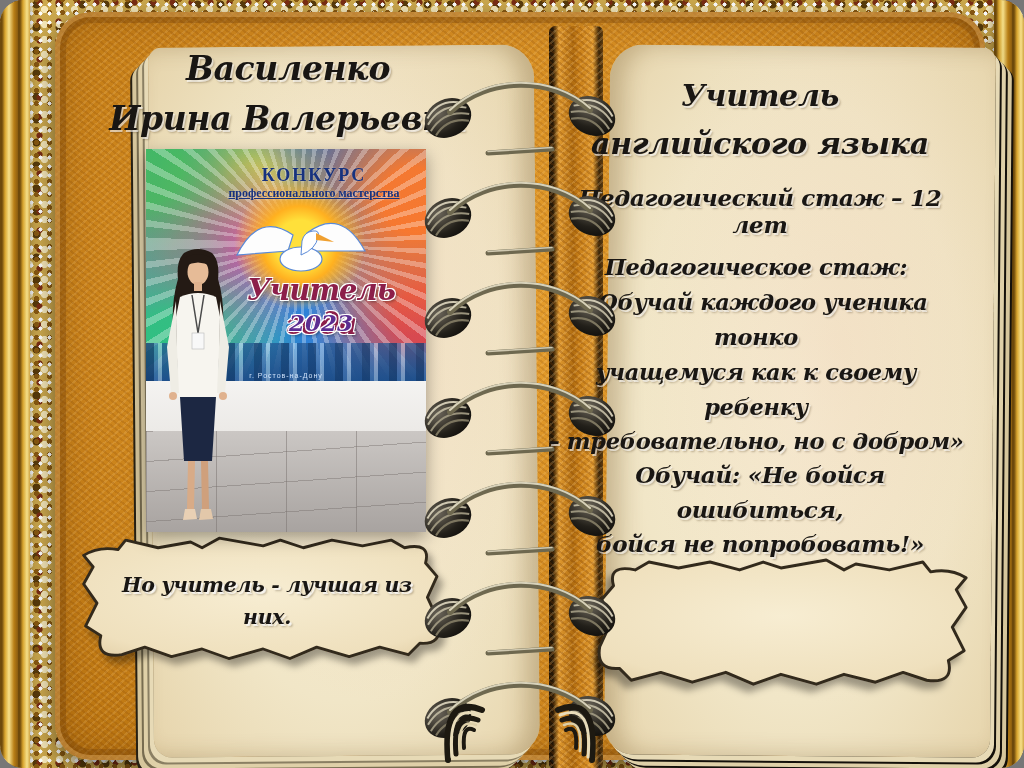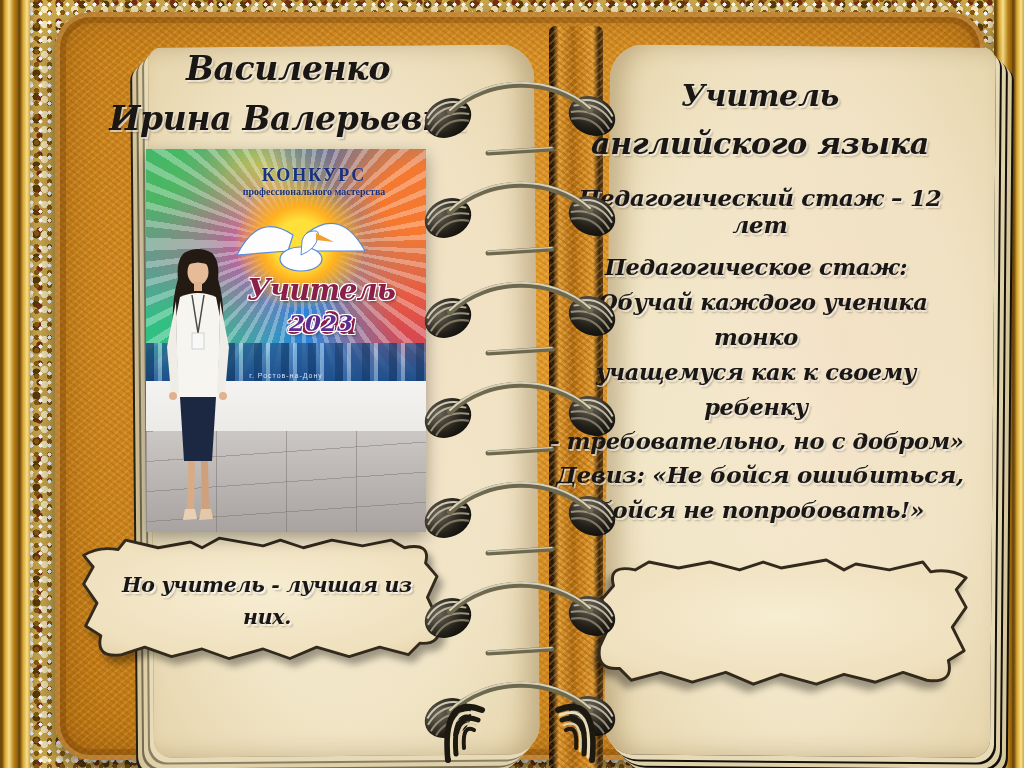--- a/index.html
+++ b/index.html
@@ -6,21 +6,21 @@
   .stage{position:relative;width:1024px;height:768px;overflow:hidden;
     font-family:"DejaVu Serif",serif;
     background-color:#cda94e;
     background-image:
       radial-gradient(circle,#ffffff 30%,transparent 34%),
       radial-gradient(circle,#8a5a12 26%,transparent 30%),
       radial-gradient(circle,#f6e8ba 32%,transparent 36%),
       radial-gradient(circle,#7a2e14 20%,transparent 26%),
       radial-gradient(circle,#5a3c0c 22%,transparent 27%);
     background-size:9px 9px,13px 13px,15px 15px,19px 19px,23px 23px;
-    background-position:0 0,4px 6px,7px 2px,11px 12px,2px 16px;}
+    background-position:0 0,4px 6px,7px 2px,11px 12px,2px 16px;border-radius:23px;}
   .drape{position:absolute;top:0;bottom:0;width:30px;z-index:1;
     background:repeating-linear-gradient(90deg,#6e4a0c 0 2px,#d9a52e 5px,#f6e08a 9px,#b97f16 14px,#8a5c10 18px);
     box-shadow:0 0 10px rgba(0,0,0,.4);}
   .drape.left{left:0}.drape.right{right:0}
 
   
   .book{position:absolute;left:55px;top:12px;width:930px;height:748px;border-radius:36px;z-index:2;
     background:
       repeating-linear-gradient(37deg,rgba(120,60,5,.16) 0 2px,transparent 2px 5px),
       repeating-linear-gradient(-41deg,rgba(255,215,145,.16) 0 2px,transparent 2px 6px),
@@ -73,21 +73,21 @@
       radial-gradient(circle at 8% 86%,rgba(46,194,126,.95) 0 10%,rgba(46,194,126,0) 42%),
       radial-gradient(circle at 0% 8%,rgba(70,190,90,.9) 0 10%,rgba(70,190,90,0) 38%),
       radial-gradient(circle at 20% 46%,rgba(240,60,170,.92) 0 12%,rgba(240,60,170,0) 44%),
       radial-gradient(circle at 36% 16%,rgba(252,214,64,.85) 0 8%,rgba(252,214,64,0) 34%),
       radial-gradient(circle at 96% 22%,rgba(255,120,40,.95) 0 10%,rgba(255,120,40,0) 42%),
       radial-gradient(circle at 99% 72%,rgba(232,64,64,.9) 0 8%,rgba(232,64,64,0) 36%),
       conic-gradient(from 180deg at 55% 41%,#2d7fd6,#45a0e8,#2d7fd6,#1f66c0,#2d7fd6,#45a0e8,#2d7fd6);}
   .banner-txt{position:absolute;left:20%;top:16px;width:80%;text-align:center;color:#17327e;
     font-family:"Liberation Serif",serif;font-weight:bold;z-index:3;text-shadow:0 0 2px rgba(255,255,255,.4);}
   .banner-txt .l1{display:block;font-size:18px;letter-spacing:2px;text-align:center;}
-  .banner-txt .l2{display:block;font-size:10px;}
+  .banner-txt .l2{display:block;font-size:12px;text-decoration:underline;}
   .pelican{position:absolute;left:85px;top:58px;width:140px;height:80px;z-index:2;}
   .logo-title{position:absolute;left:72px;top:124px;width:206px;text-align:center;z-index:3;
     font-style:italic;font-weight:bold;font-size:29px;color:#8c1f4a;letter-spacing:-1px;
     text-shadow:1px 1px 0 #fff,-1px -1px 0 #fff,1px -1px 0 #fff,-1px 1px 0 #fff,2px 2px 3px rgba(0,0,0,.4);}
   .logo-year{position:absolute;left:72px;top:160px;width:206px;text-align:center;z-index:3;
     font-style:italic;font-weight:bold;font-size:23px;color:#5c2d91;
     text-shadow:1px 1px 0 #fff,-1px -1px 0 #fff,1px -1px 0 #fff,-1px 1px 0 #fff;}
   .skyline{position:absolute;left:0;top:194px;width:100%;height:38px;z-index:2;
     background:
       repeating-linear-gradient(90deg,rgba(20,60,110,.75) 0 8px,rgba(70,120,180,.55) 8px 12px,rgba(205,232,252,.45) 12px 16px,rgba(30,80,140,.65) 16px 27px),
@@ -166,21 +166,21 @@
     <span>английского языка</span>
   </div>
   <div class="txt exp">Педагогический стаж – 12 лет</div>
   <div class="txt credo">
     <span>Педагогическое стаж:</span>
     <span>«Обучай каждого ученика тонко</span>
     <span>учащемуся как к своему ребенку</span>
     <span>– требовательно, но с добром»</span>
   </div>
   <div class="txt motto">
-    <span>Девиз: «Не бойся ошибиться,</span>
+    <span>Обучай: «Не бойся ошибиться,</span>
     <span>бойся не попробовать!»</span>
   </div>
 
   <svg class="scroll scroll-left" viewBox="0 0 400 150">
     <defs>
       <filter id="scrollShadow" x="-20%" y="-25%" width="140%" height="160%">
         <feDropShadow dx="5" dy="7" stdDeviation="4" flood-color="#000000" flood-opacity="0.35"></feDropShadow>
       </filter>
       <radialGradient id="parchG" cx="0.5" cy="0.45" r="0.8">
         <stop offset="0" stop-color="#f7edd2"></stop>

